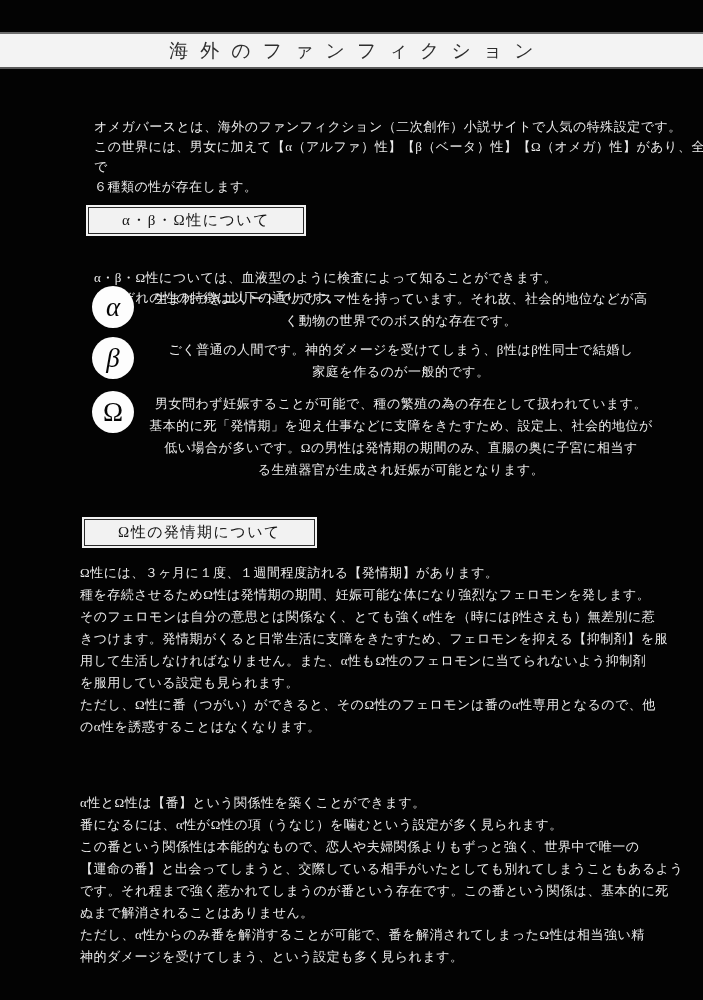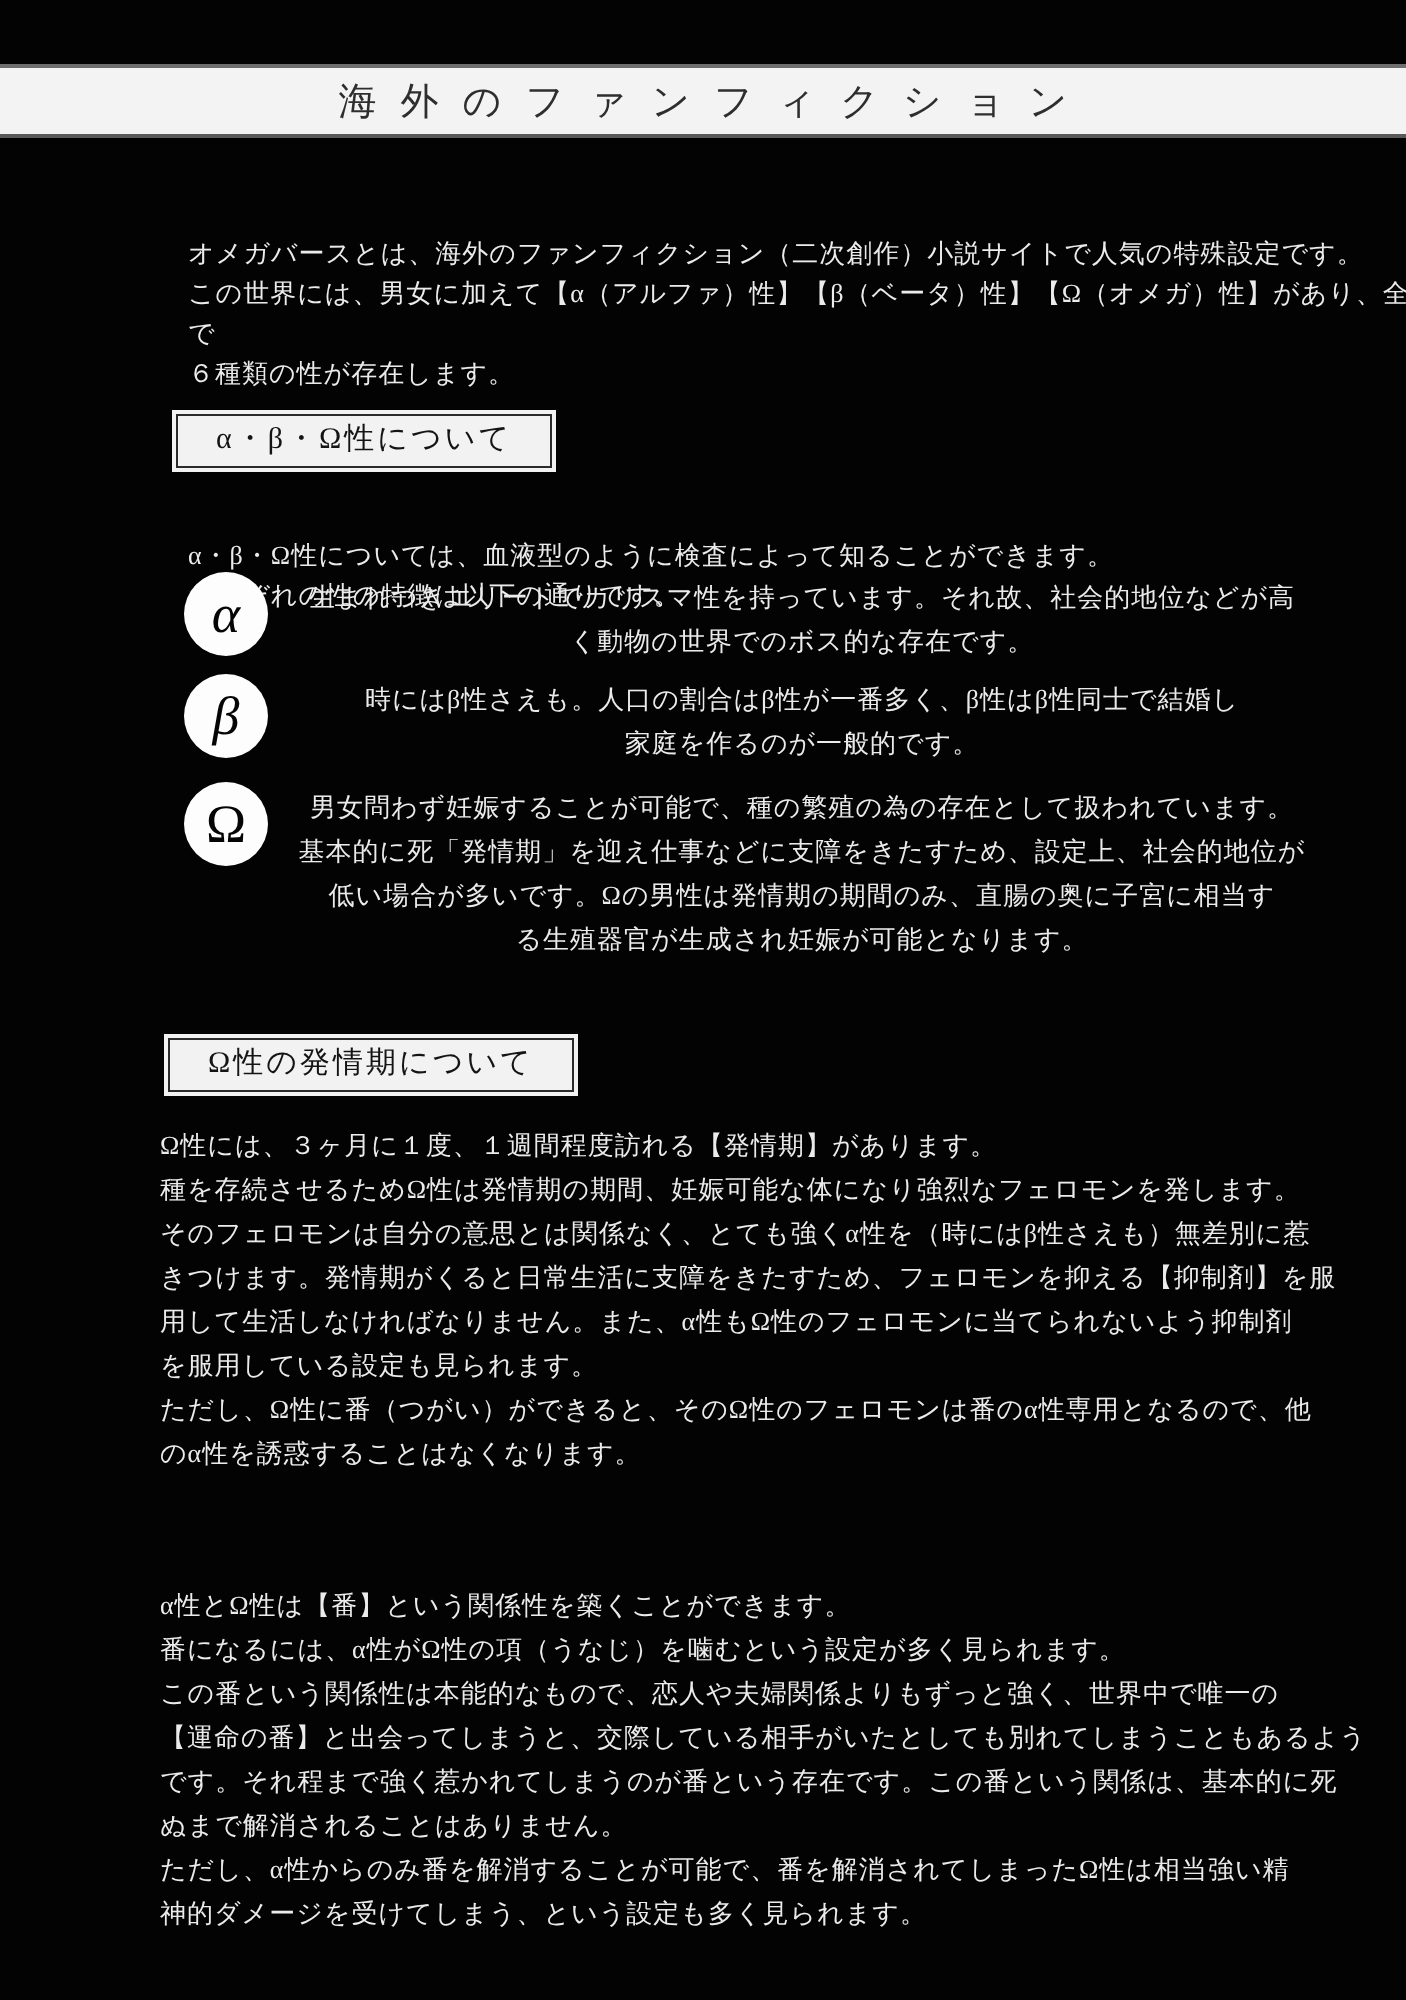--- a/index.html
+++ b/index.html
@@ -39,21 +39,21 @@
   .sec-body.last{top:776px;}
   
   .hbox{
     position:absolute;
     background:#f2f2f2;
     border:1px solid #2a2a2a;
     outline:2px solid #f2f2f2;
     color:#141414;
     font-size:15px;
     letter-spacing:1.5px;
-    padding:3px 19px;
+    padding:3px 33px;
     line-height:19px;
     white-space:nowrap;
   }
   .hbox-1{left:88px;top:207px;}
   .hbox-2{left:84px;top:519px;}
   .hbox-3{left:85px;top:749px;}
   
   .type-row{
     position:absolute;left:92px;width:566px;
     display:flex;align-items:flex-start;
@@ -101,21 +101,21 @@
       <span>α</span>
     </span>
     <p class="type-text">生まれつきエリートでカリスマ性を持っています。それ故、社会的地位などが高
 く動物の世界でのボス的な存在です。</p>
   </div>
 
   <div class="type-row row-beta">
     <span class="symbol-circle">
       <span>β</span>
     </span>
-    <p class="type-text">時にはβ性さえも。人口の割合はβ性が一番多く、β性はβ性同士で結婚し
+    <p class="type-text">ごく普通の人間です。神的ダメージを受けてしまう、β性はβ性同士で結婚し
 家庭を作るのが一般的です。</p>
   </div>
 
   <div class="type-row row-omega">
     <span class="symbol-circle">
       <span>Ω</span>
     </span>
     <p class="type-text">男女問わず妊娠することが可能で、種の繁殖の為の存在として扱われています。
 基本的に死「発情期」を迎え仕事などに支障をきたすため、設定上、社会的地位が
 低い場合が多いです。Ωの男性は発情期の期間のみ、直腸の奥に子宮に相当す

